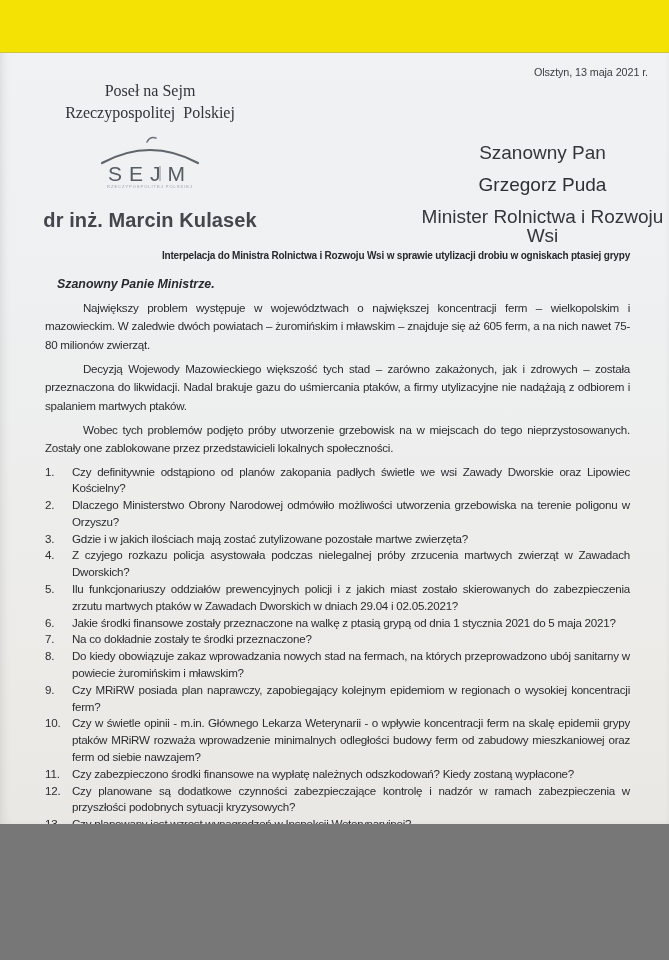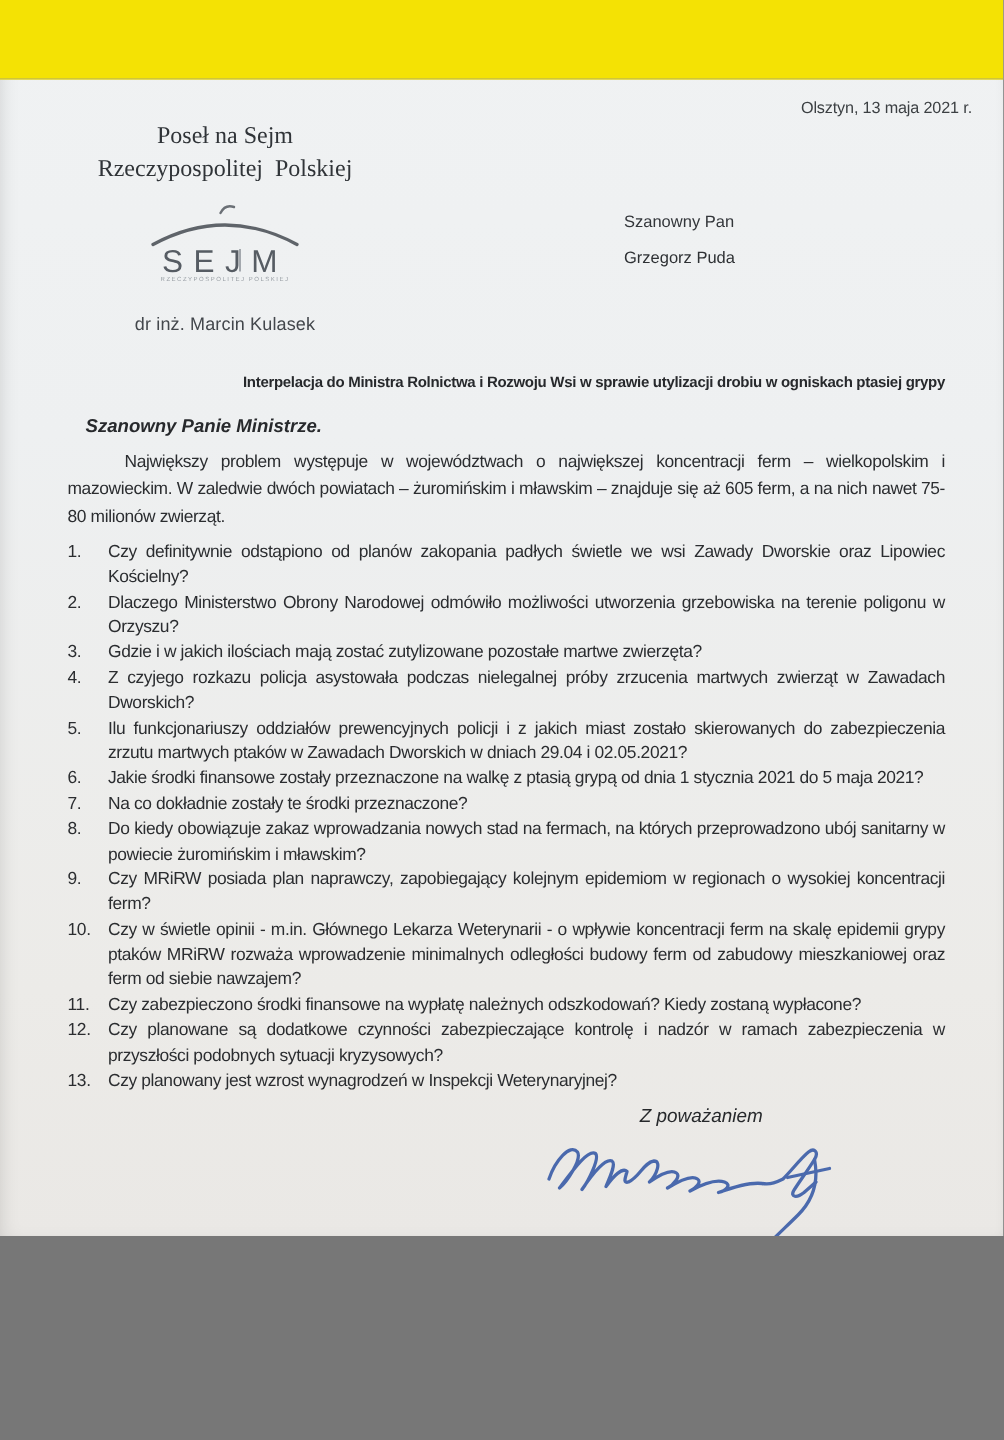--- a/index.html
+++ b/index.html
@@ -12,24 +12,24 @@
   }
   .yellow-bar{position:absolute;top:0;left:0;width:100%;height:52px;border-bottom:1px solid #cfc53a;}
   .date{position:absolute;top:66px;right:21px;font-size:10.8px;color:#3c4043;letter-spacing:-0.1px;}
 
   
   .lh{position:absolute;left:40px;top:80px;width:220px;text-align:center;color:#34383c;}
   .lh .line1,.lh .line2{font-family:"Liberation Serif", serif;font-size:16px;line-height:1.35;color:#303438;}
   .lh .line2{word-spacing:4px;}
   .sejm-logo{margin:10px auto 2px auto;display:block;}
   .lh .caption{font-size:8px;transform:scale(.5);transform-origin:center top;color:#9aa0a6;letter-spacing:2px;margin-top:-3px;white-space:nowrap;}
-  .sender-name{margin-top:16px;font-size:12px;font-weight:400;color:#43474c;letter-spacing:.1px;}
+  .sender-name{margin-top:16px;font-size:20px;font-weight:700;color:#43474c;letter-spacing:.1px;}
 
   
-  .addr{position:absolute;left:416px;top:143px;font-size:11px;color:#33363a;}
+  .addr{position:absolute;left:416px;top:143px;font-size:19px;color:#33363a;text-align:center;}
   .addr div{margin-bottom:13px;line-height:1;}
   .addr .name{font-weight:400;color:#2e3134;}
 
   
   .content{position:absolute;left:45px;top:250px;width:585px;}
   .subject{font-weight:700;font-size:10px;text-align:right;letter-spacing:-0.2px;color:#27292c;}
   .greeting{margin:16px 0 8px 12px;font-weight:700;font-style:italic;font-size:12.4px;color:#27292c;}
   .paras p{margin:0 0 6px 0;font-size:11.6px;line-height:1.58;text-align:justify;text-indent:38px;letter-spacing:-0.25px;color:#2b2d30;}
   .qlist{margin-top:5px;}
   .qitem{display:flex;align-items:flex-start;}
@@ -59,28 +59,31 @@
       <text x="60" y="48" text-anchor="middle" font-family="Liberation Sans, sans-serif" font-size="21" letter-spacing="7" fill="#565c63">SEJM</text>
       <line x1="70" y1="33" x2="70" y2="48" stroke="#8b9097" stroke-width="1"></line>
     </svg>
     <div class="caption">RZECZYPOSPOLITEJ POLSKIEJ</div>
     <div class="sender-name">dr inż. Marcin Kulasek</div>
   </div>
 
   <div class="addr">
     <div>Szanowny Pan</div>
     <div class="name">Grzegorz Puda</div>
+    <div>Minister Rolnictwa i Rozwoju Wsi</div>
   </div>
 
   <div class="content">
     <div class="subject">Interpelacja do Ministra Rolnictwa i Rozwoju Wsi w sprawie utylizacji drobiu w ogniskach ptasiej grypy</div>
     <div class="greeting">Szanowny Panie Ministrze.</div>
 
     <div class="paras" id="paragraphs">
         <p>Największy problem występuje w województwach o największej koncentracji ferm – wielkopolskim i mazowieckim. W zaledwie dwóch powiatach – żuromińskim i mławskim – znajduje się aż 605 ferm, a na nich nawet 75-80 milionów zwierząt.</p>
+        <p>Decyzją Wojewody Mazowieckiego większość tych stad – zarówno zakażonych, jak i zdrowych – została przeznaczona do likwidacji. Nadal brakuje gazu do uśmiercania ptaków, a firmy utylizacyjne nie nadążają z odbiorem i spalaniem martwych ptaków.</p>
+        <p>Wobec tych problemów podjęto próby utworzenie grzebowisk na w miejscach do tego nieprzystosowanych. Zostały one zablokowane przez przedstawicieli lokalnych społeczności.</p>
       </div>
 
     <div class="qlist" id="questions-list">
         <div class="qitem">
         <span class="qnum">1.</span>
         <span class="qtext">Czy definitywnie odstąpiono od planów zakopania padłych świetle we wsi Zawady Dworskie oraz Lipowiec Kościelny?</span>
       </div>
         <div class="qitem">
         <span class="qnum">2.</span>
         <span class="qtext">Dlaczego Ministerstwo Obrony Narodowej odmówiło możliwości utworzenia grzebowiska na terenie poligonu w Orzyszu?</span>

